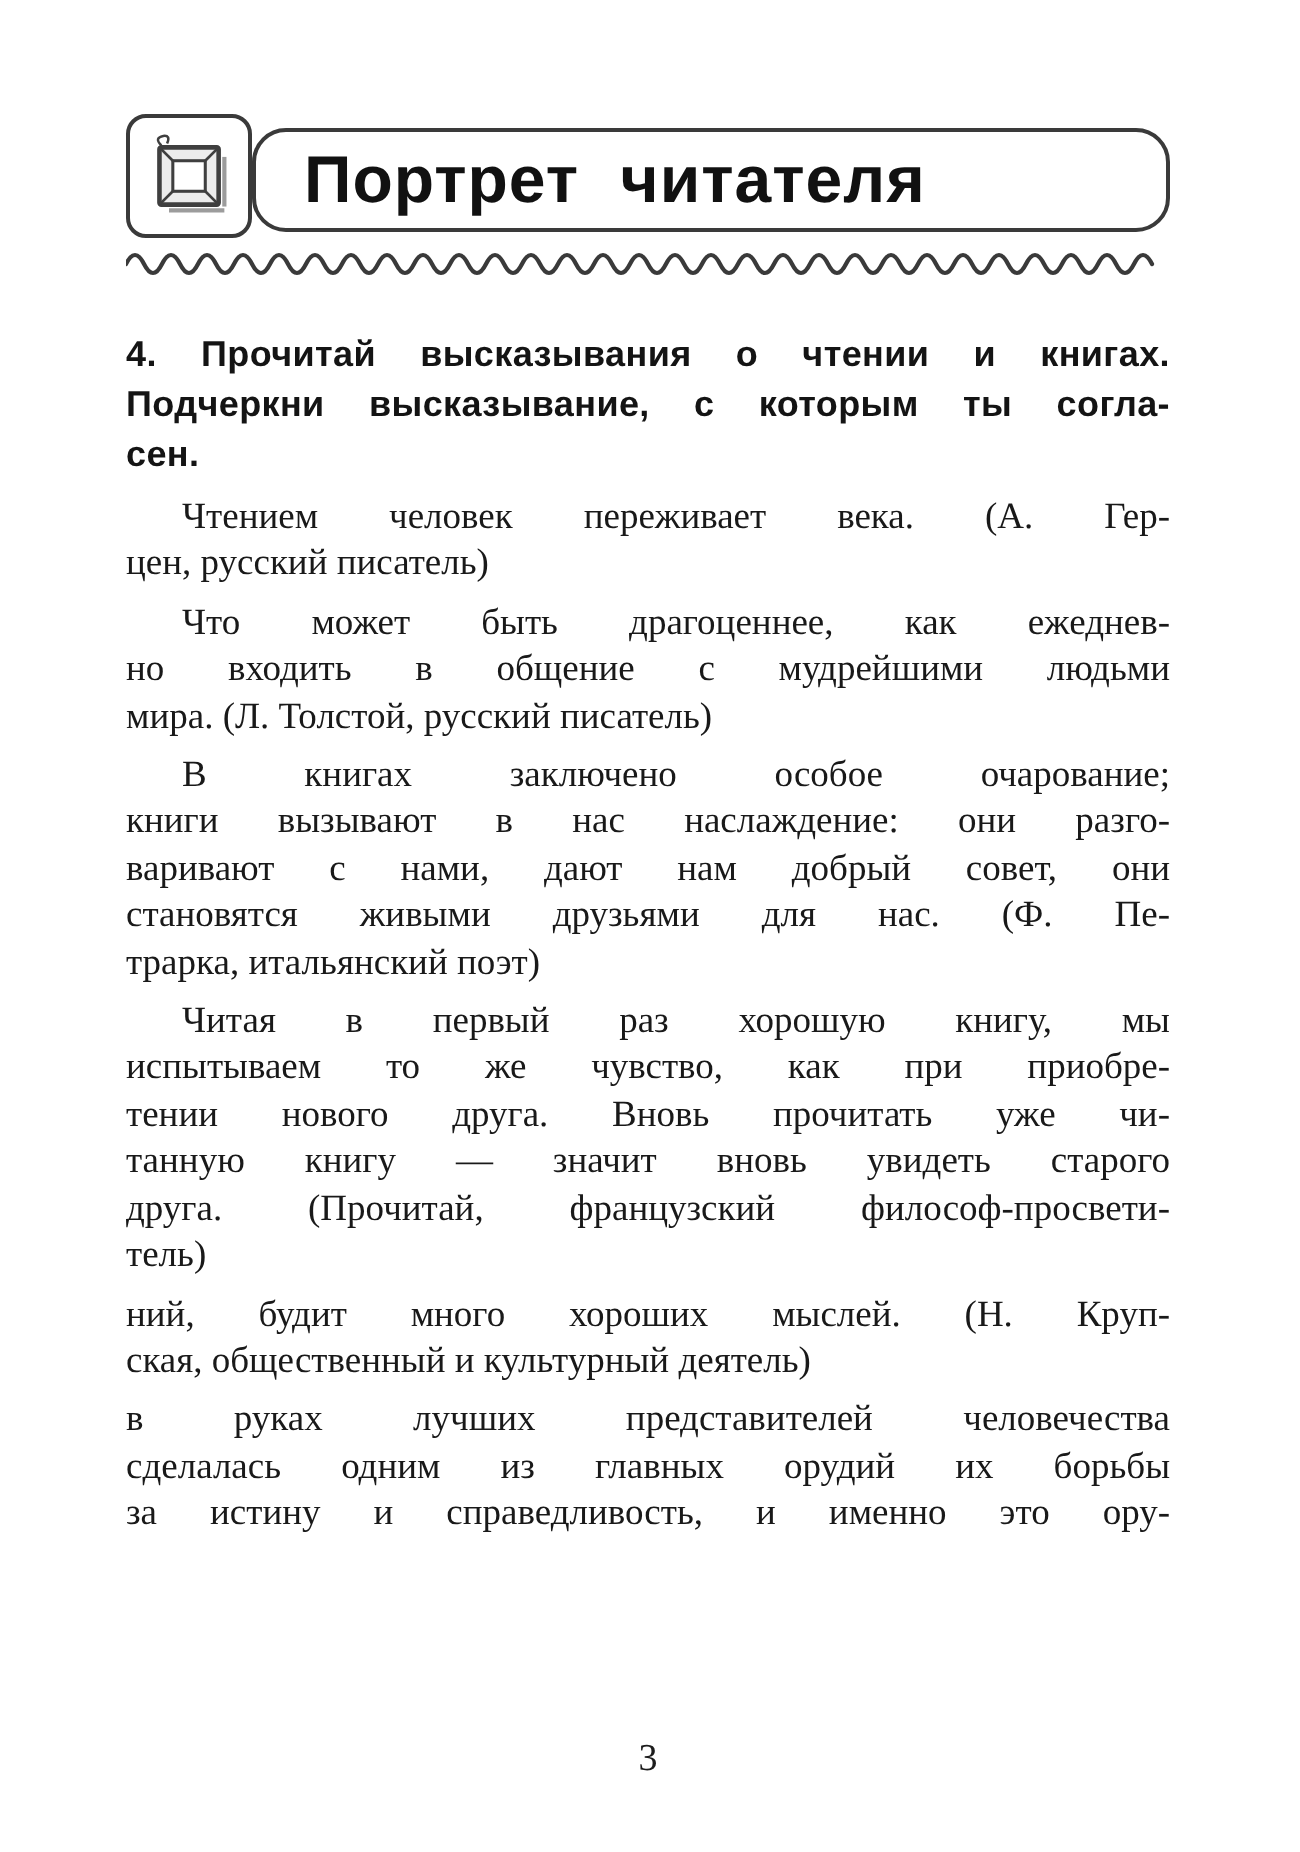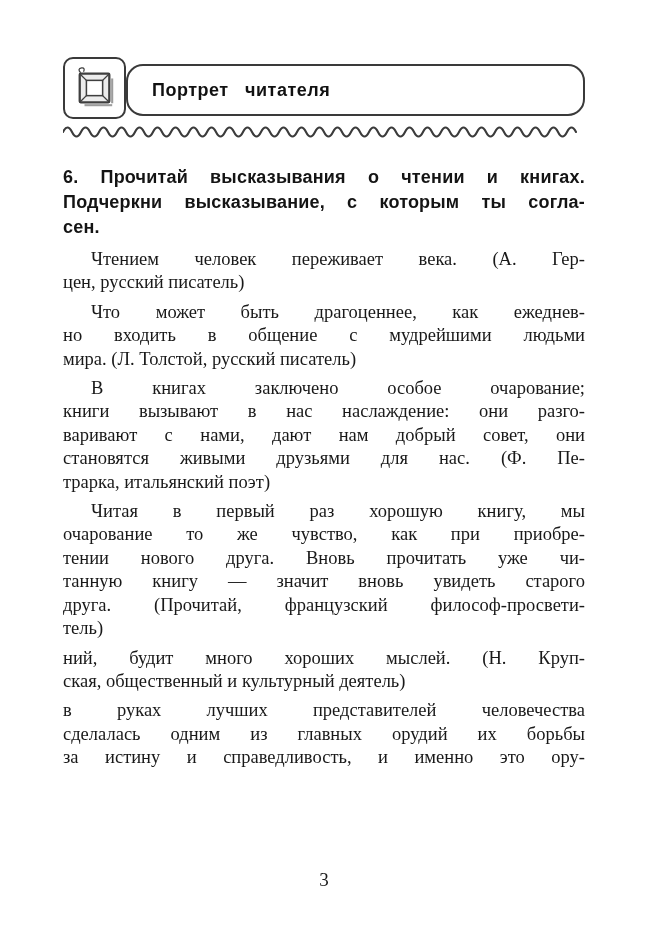--- a/index.html
+++ b/index.html
@@ -29,21 +29,21 @@
   .title-box {
     position: absolute; left: 63px; right: 0; top: 7px; height: 52px;
     border: 2.5px solid #3a3a3a; border-radius: 17px;
     background: #fff;
     display: flex; align-items: center;
     padding-left: 24px;
   }
   .title {
     font-family: "Liberation Sans", sans-serif;
     font-weight: bold;
-    font-size: 18px;
+    font-size: 33px;
     letter-spacing: 0.5px;
     word-spacing: 11px;
     color: #111;
     white-space: nowrap;
   }
   .wave { position: absolute; left: 0; top: 64px; width: 522px; height: 22px; }
 
   
   .instruction {
     margin-top: 22px;
@@ -94,21 +94,21 @@
       </div>
       <div class="title-box">
         <h1 class="title">Портрет читателя</h1>
       </div>
       <svg class="wave" viewBox="0 0 522 22">
         <path fill="none" stroke="#3a3a3a" stroke-width="2.1" stroke-linecap="round" d="M0 11 Q 4.5 2 9 11 T 18 11 T 27 11 T 36 11 T 45 11 T 54 11 T 63 11 T 72 11 T 81 11 T 90 11 T 99 11 T 108 11 T 117 11 T 126 11 T 135 11 T 144 11 T 153 11 T 162 11 T 171 11 T 180 11 T 189 11 T 198 11 T 207 11 T 216 11 T 225 11 T 234 11 T 243 11 T 252 11 T 261 11 T 270 11 T 279 11 T 288 11 T 297 11 T 306 11 T 315 11 T 324 11 T 333 11 T 342 11 T 351 11 T 360 11 T 369 11 T 378 11 T 387 11 T 396 11 T 405 11 T 414 11 T 423 11 T 432 11 T 441 11 T 450 11 T 459 11 T 468 11 T 477 11 T 486 11 T 495 11 T 504 11 T 513 11"></path>
       </svg>
     </header>
 
     <div class="instruction">
-        <div class="line">6. Прочитай высказывания о чтении и книгах.</div>
+        <div class="line">4. Прочитай высказывания о чтении и книгах.</div>
         <div class="line">Подчеркни высказывание, с которым ты согла-</div>
         <div class="line endline">сен.</div>
       </div>
 
     <div class="quotes">
         <div class="quote">
           <div class="line indent">Чтением человек переживает века. (А. Гер-</div>
           <div class="line endline">цен, русский писатель)</div>
         </div>
         <div class="quote">
@@ -118,21 +118,21 @@
         </div>
         <div class="quote">
           <div class="line indent">В книгах заключено особое очарование;</div>
           <div class="line">книги вызывают в нас наслаждение: они разго-</div>
           <div class="line">варивают с нами, дают нам добрый совет, они</div>
           <div class="line">становятся живыми друзьями для нас. (Ф. Пе-</div>
           <div class="line endline">трарка, итальянский поэт)</div>
         </div>
         <div class="quote">
           <div class="line indent">Читая в первый раз хорошую книгу, мы</div>
-          <div class="line">очарование то же чувство, как при приобре-</div>
+          <div class="line">испытываем то же чувство, как при приобре-</div>
           <div class="line">тении нового друга. Вновь прочитать уже чи-</div>
           <div class="line">танную книгу — значит вновь увидеть старого</div>
           <div class="line">друга. (Прочитай, французский философ-просвети-</div>
           <div class="line endline">тель)</div>
         </div>
         <div class="quote">
           <div class="line">ний, будит много хороших мыслей. (Н. Круп-</div>
           <div class="line endline">ская, общественный и культурный деятель)</div>
         </div>
         <div class="quote">

